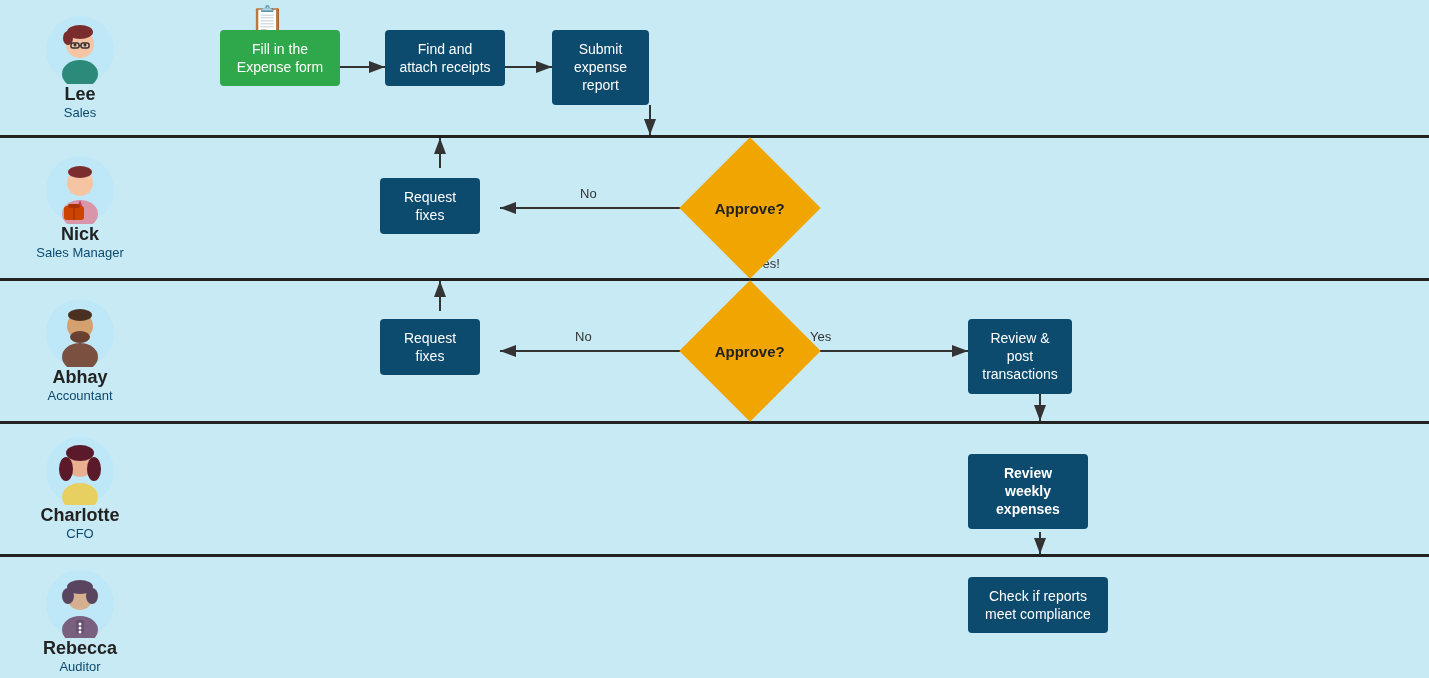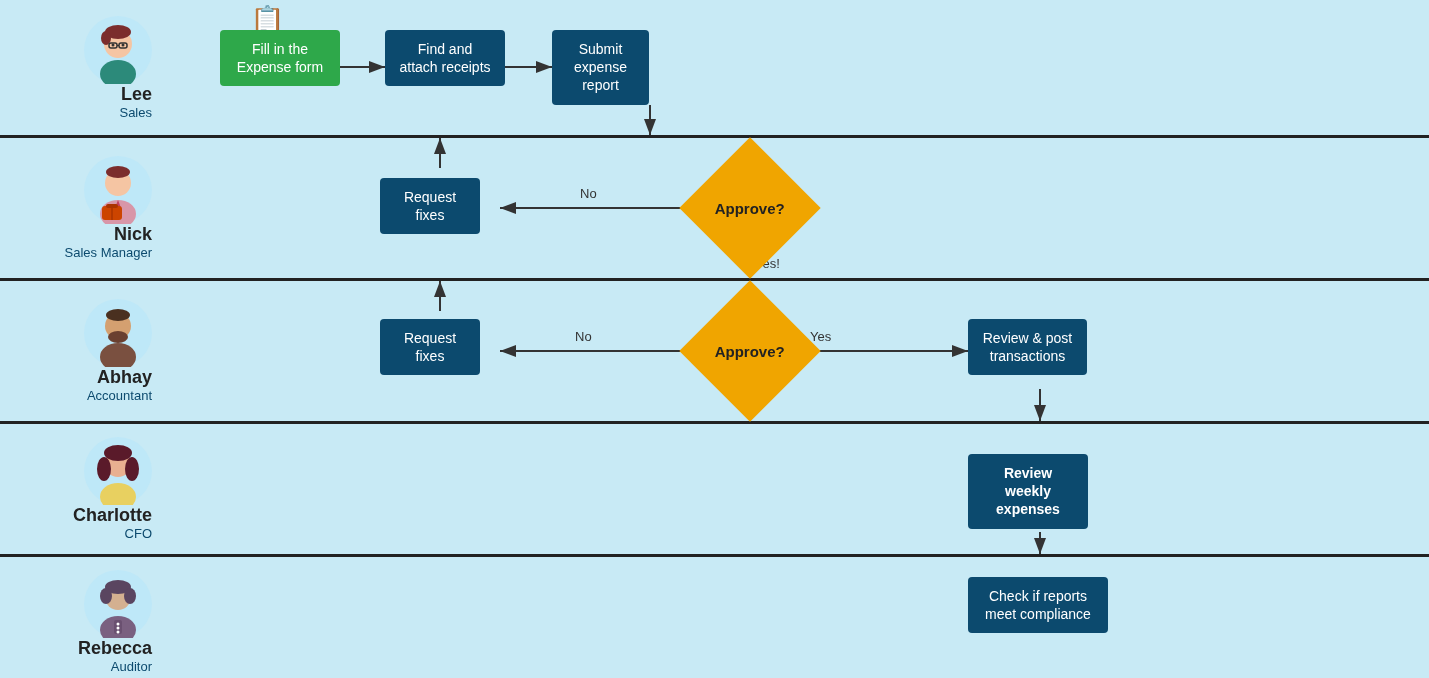--- a/index.html
+++ b/index.html
@@ -11,21 +11,21 @@
       border-bottom: 3px solid #222;
       position: relative;
       background: #c8eaf5;
     }
 
     .lane-actor {
       width: 160px;
       min-width: 160px;
       display: flex;
       flex-direction: column;
-      align-items: flex-end;
+      align-items: center;
       justify-content: center;
       padding: 12px 8px;
       flex-shrink: 0;
     }
 
     .actor-name {
       font-size: 18px;
       font-weight: 600;
       color: #222;
     }
@@ -252,21 +252,21 @@
     <div class="flow-box" style="left:220px; top:38px; width:100px;">
       <span>Request fixes</span>
     </div>
 
     <div class="diamond-wrap" style="left:540px; top:20px; width:100px; height:100px;">
       <div class="diamond">
         <span class="diamond-label">Approve?</span>
       </div>
     </div>
 
-    <div class="flow-box" style="left:808px; top:38px; width:119px;">
+    <div class="flow-box" style="left:808px; top:38px; width:104px;">
       <span>Review &amp; post transactions</span>
     </div>
   </div>
 </div>
 
 <div class="swimlane" id="lane4">
   <div class="lane-actor">
     <svg class="avatar-svg" viewBox="0 0 68 68">
       <circle cx="34" cy="34" r="34" fill="#bee8f8"></circle>
       <ellipse cx="34" cy="60" rx="18" ry="14" fill="#e8d060"></ellipse>

